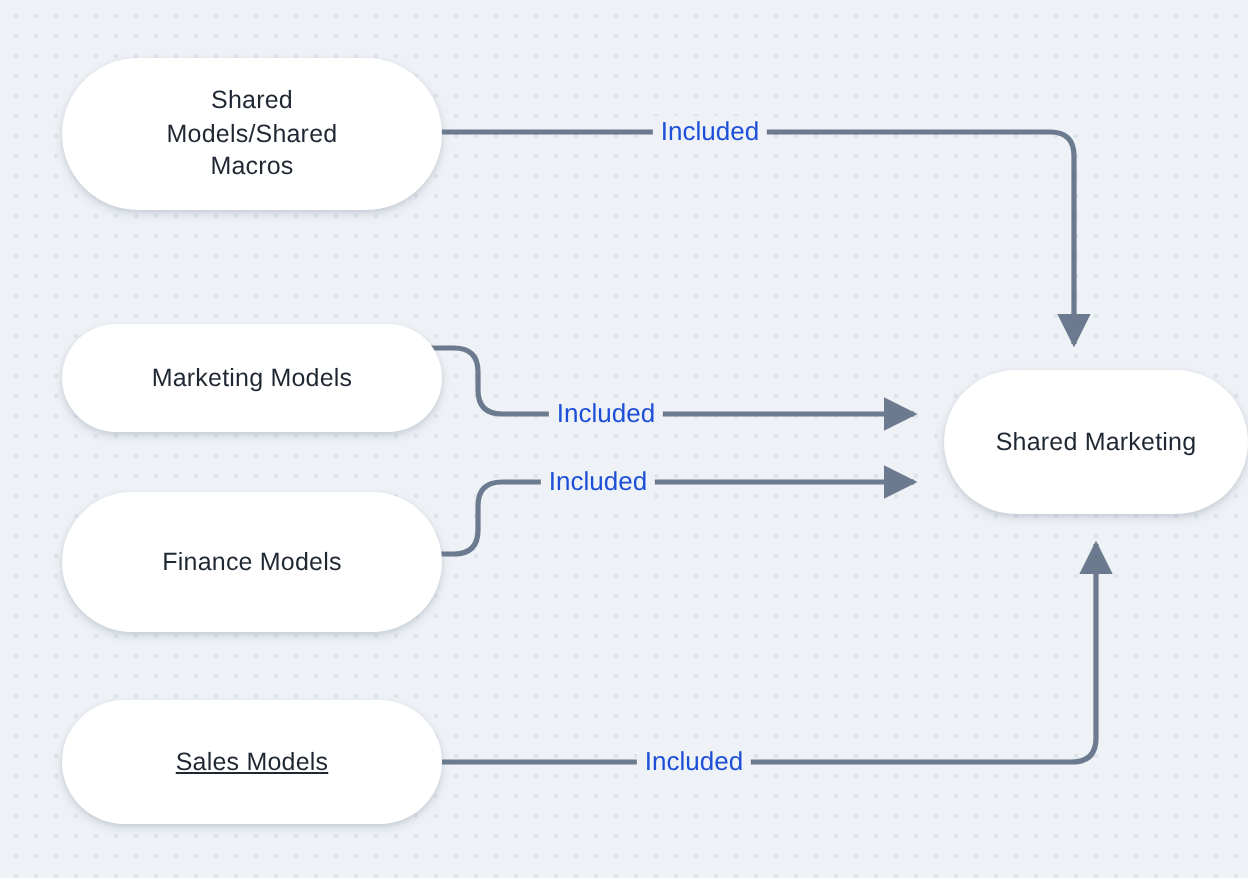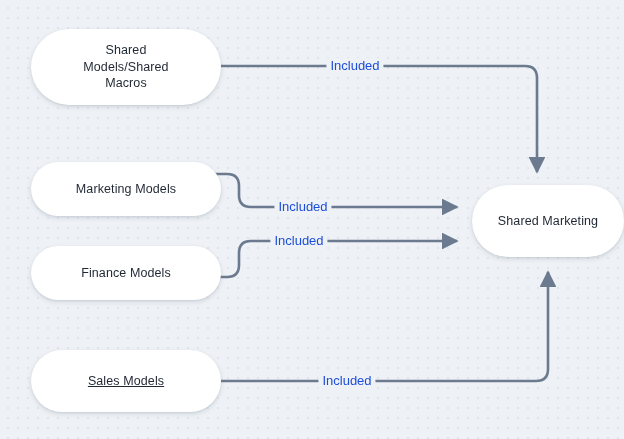--- a/index.html
+++ b/index.html
@@ -71,21 +71,21 @@
         <path d="M 203 277 L 227 277 Q 239 277 239 265 L 239 253 Q 239 241 251 241 L 457 241" fill="none" stroke="#6b7a8e" stroke-width="2.6" stroke-linecap="butt" marker-end="url(#arrow)"></path>
         <path d="M 203 381 L 536 381 Q 548 381 548 369 L 548 272" fill="none" stroke="#6b7a8e" stroke-width="2.6" stroke-linecap="butt" marker-end="url(#arrow)"></path>
       </g>
   </svg>
 
   <div id="node-layer">
       <div class="node" style="left: 31px; top: 29px; width: 190px; height: 76px;"><span>Shared
 Models/Shared
 Macros</span></div>
       <div class="node" style="left: 31px; top: 142px; width: 190px; height: 54px; margin-top: 20px;"><span>Marketing Models</span></div>
-      <div class="node" style="left: 31px; top: 246px; width: 190px; height: 54px;"><span>Finance Models</span></div>
+      <div class="node" style="left: 31px; top: 246px; width: 190px; height: 70px;"><span>Finance Models</span></div>
       <div class="node" style="left: 31px; top: 350px; width: 190px; height: 62px; text-decoration: underline;"><span>Sales Models</span></div>
       <div class="node" style="left: 472px; top: 185px; width: 152px; height: 72px;"><span>Shared Marketing</span></div>
     </div>
   <div id="label-layer">
       <div class="edge-label" style="left: 355px; top: 66px;">Included</div>
       <div class="edge-label" style="left: 303px; top: 207px;">Included</div>
       <div class="edge-label" style="left: 299px; top: 241px;">Included</div>
       <div class="edge-label" style="left: 347px; top: 381px;">Included</div>
     </div>
 

